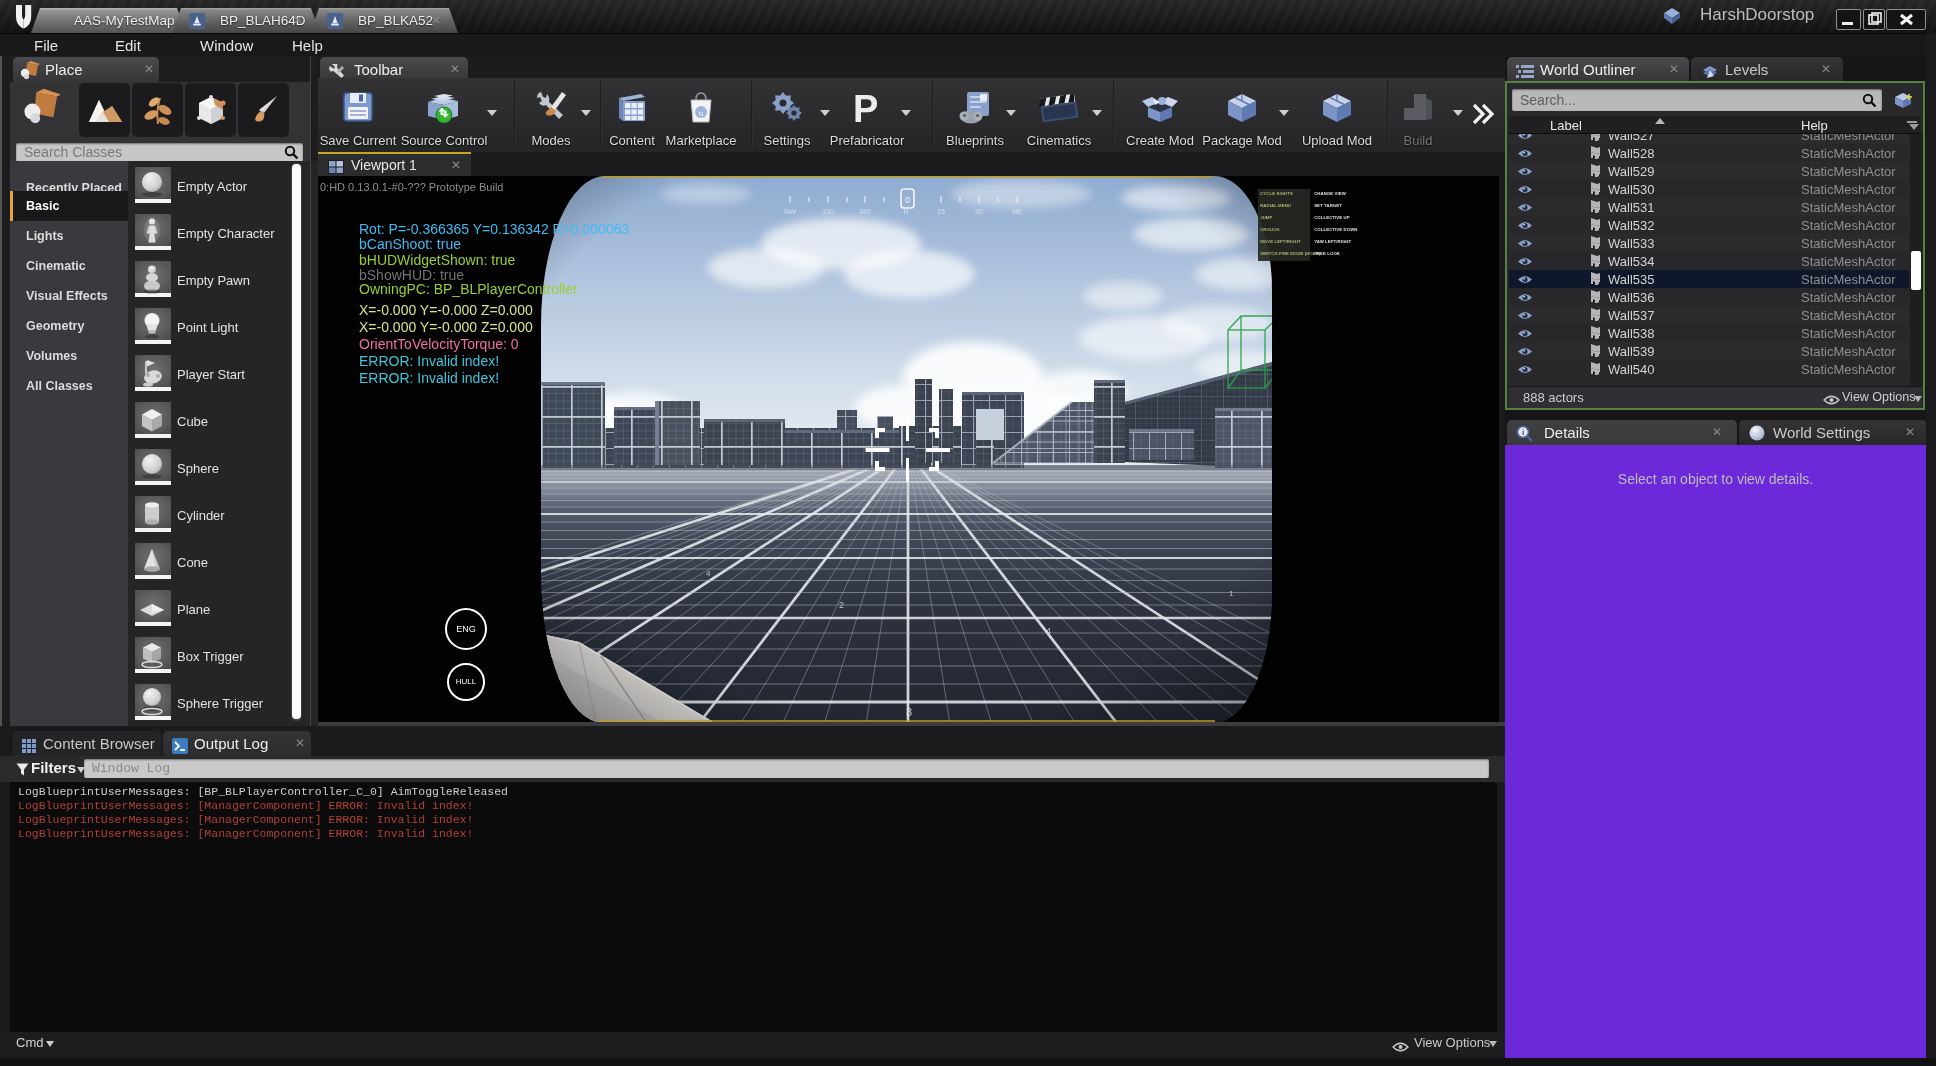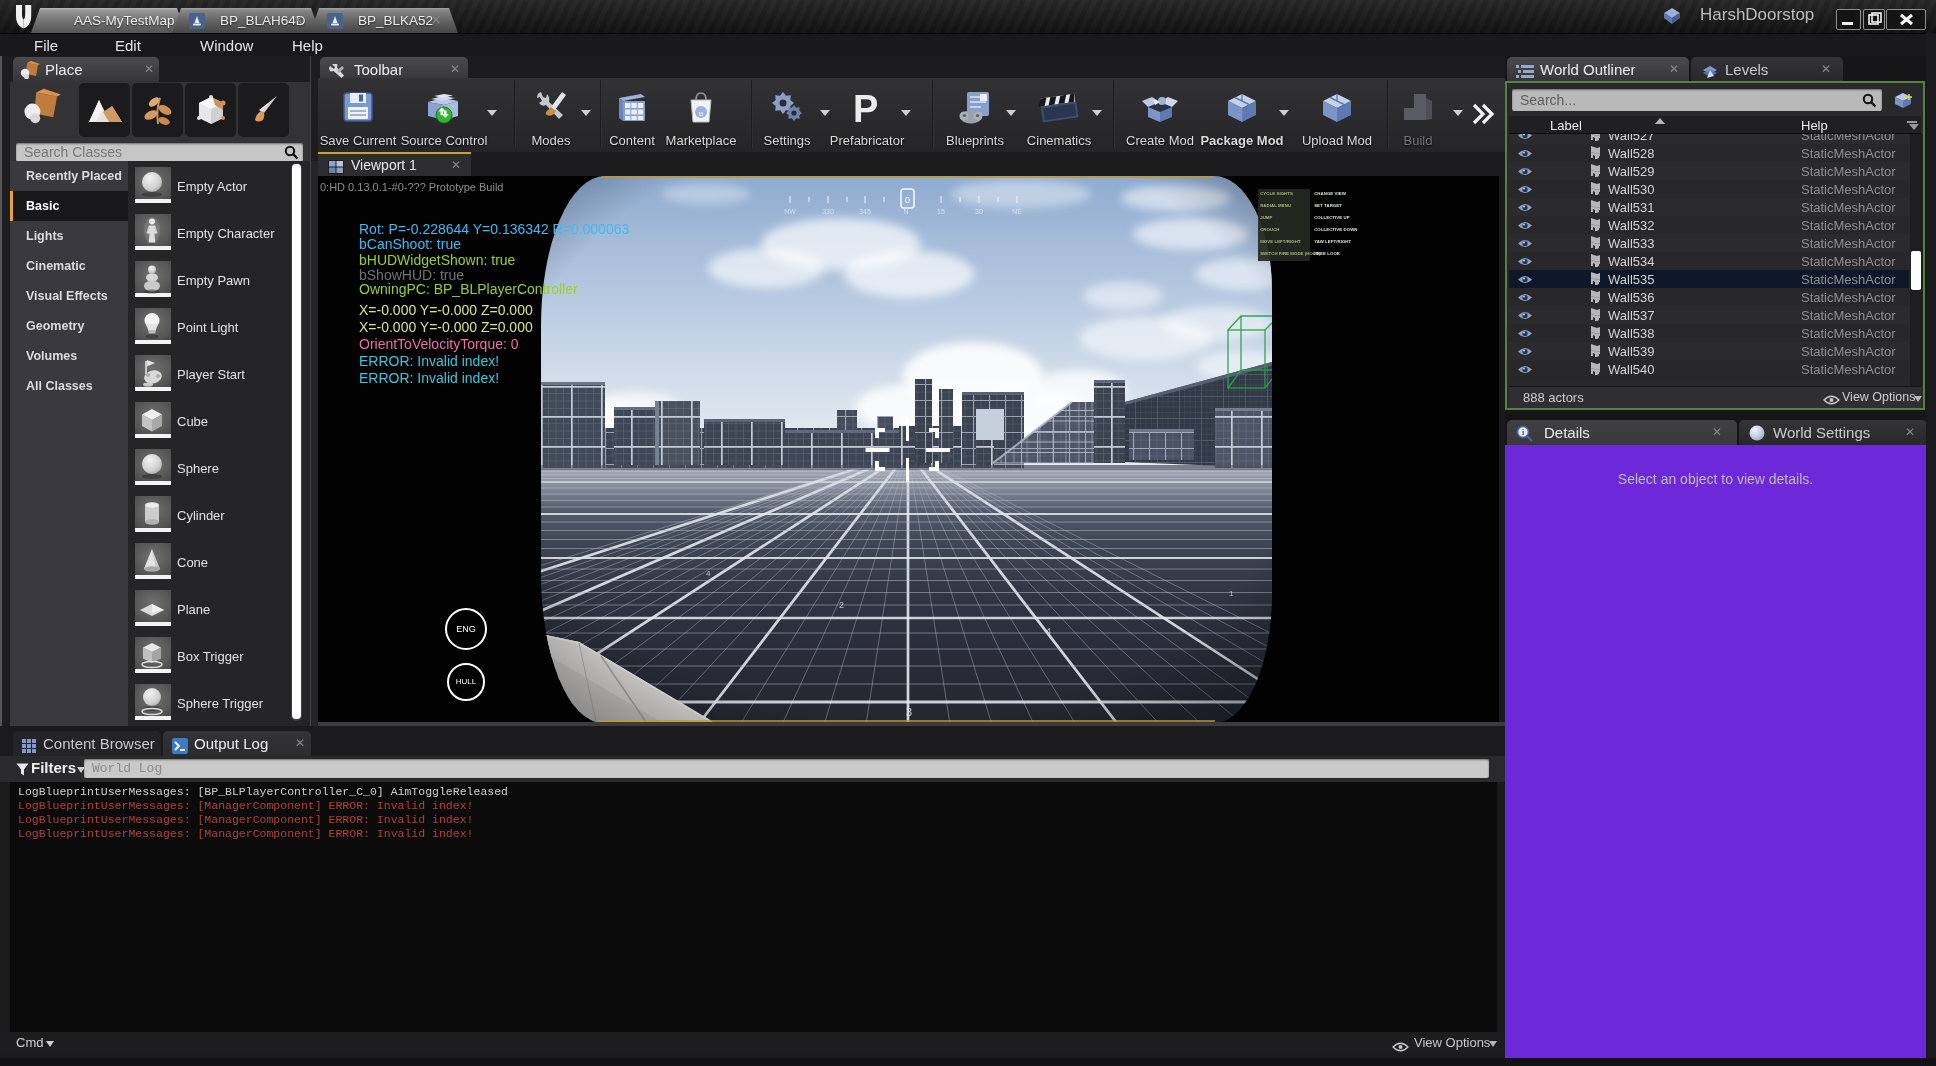--- a/index.html
+++ b/index.html
@@ -135,21 +135,21 @@
             <path d="M33 6 L18 22 L15 20 Z" fill="#efecea"></path>
 <path d="M33 6 L20 23 L17 21 Z" fill="#d8d4d0"></path>
 <path d="M17 21 Q12 24 11 30 Q14 33 19 30 Q21 25 20 23 Z" fill="#d79a5f"></path>
           </svg></div>
       </div>
       <div class="srch" style="left:16px;top:87px;width:287px;height:19px;font-size:14px;line-height:19px;padding-left:8px;">Search Classes<span class="abs" style="right:4px;top:2px;"><svg width="15" height="15" viewBox="0 0 15 15" style="" xmlns="http://www.w3.org/2000/svg">
             <circle cx="6" cy="6" r="4.2" fill="none" stroke="#111" stroke-width="2"></circle>
             <line x1="9.2" y1="9.2" x2="13.5" y2="13.5" stroke="#111" stroke-width="2.4"></line>
           </svg></span></div>
       <div class="abs" style="left:10px;top:105px;width:118px;height:565px;background:#3a3a3e;">
-        <div class="catrow" style="top:0px;">Recently Placed</div>
+        <div class="catrow" style="top:12px;">Recently Placed</div>
         <div class="catrow" style="top:30px;background:#18181b;color:#fff;">Basic</div>
         <div class="abs" style="left:0;top:30px;width:3px;height:30px;background:#e8a33d;"></div>
         <div class="catrow" style="top:60px;">Lights</div>
         <div class="catrow" style="top:90px;">Cinematic</div>
         <div class="catrow" style="top:120px;">Visual Effects</div>
         <div class="catrow" style="top:150px;">Geometry</div>
         <div class="catrow" style="top:180px;">Volumes</div>
         <div class="catrow" style="top:210px;">All Classes</div>
       </div>
       <div class="abs" style="left:128px;top:105px;width:190px;height:570px;background:#252528;">
@@ -556,21 +556,21 @@
               <polygon points="20,14 32,19 20,24 8,19" fill="#2c3244"></polygon>
 <polygon points="8,19 20,24 20,34 8,29" fill="#7d94c8"></polygon>
               <polygon points="32,19 20,24 20,34 32,29" fill="#5f7ab2"></polygon>
 <polygon points="8,19 2,13 12,9 20,14" fill="#b9c8e6"></polygon>
               <polygon points="32,19 38,13 28,9 20,14" fill="#cdd8ee"></polygon>
 <circle cx="22" cy="13" r="4" fill="#9db2da"></circle>
               <polygon points="13,11 20,14 15,17" fill="#e8edf6"></polygon>
             </svg></span>
           <span class="lb">Create Mod</span>
         </div>
-        <div class="tbtn" style="left:869px;width:110px;font-weight:bold;">
+        <div class="tbtn" style="left:869px;width:110px;">
           <span class="ic"><svg width="40" height="38" viewBox="0 0 40 38" style="" xmlns="http://www.w3.org/2000/svg">
               <polygon points="20,6 34,13 20,20 6,13" fill="#c5d2ea"></polygon>
 <polygon points="6,13 20,20 20,34 6,27" fill="#7d94c8"></polygon>
               <polygon points="34,13 20,20 20,34 34,27" fill="#5f7ab2"></polygon>
 <path d="M13 9.5 L27 16.5" stroke="#5f7ab2" stroke-width="1.4"></path>
               <path d="M20 6 L20 13" stroke="#5f7ab2" stroke-width="1.4"></path>
             </svg></span>
           <span class="lb">Package Mod</span>
         </div>
         <div class="dd" style="left:961px;top:32px;"></div>
@@ -873,21 +873,21 @@
 <polygon points="0,458 38,466 171,546 120,546 0,475" fill="#dcd9d6"></polygon>
 <path d="M0 459 L38 467 L171 546" stroke="#eae8e6" stroke-width="2" fill="none"></path>
 <path d="M60 480 L105 546" stroke="#a8a5a2" stroke-width="1.5" fill="none"></path>
 <path d="M38 467 L55 546" stroke="#b5b2af" stroke-width="1" fill="none"></path>
 <rect x="0" y="0" width="731" height="546" fill="url(#vig)"></rect>
 <line x1="60" y1="1" x2="672" y2="1" stroke="#bf9a28" stroke-width="1.6"></line>
 <line x1="58" y1="545" x2="674" y2="545" stroke="#bf9a28" stroke-width="1.6"></line>
 </svg>
         </div>
   <div style="position:absolute;left:2px;top:5px;font-size:11px;color:#8e8e8e;">0:HD 0.13.0.1-#0-??? Prototype Build</div>
-  <div style="position:absolute;left:41px;top:45px;color:#3fbcf4;font-size:14px;white-space:nowrap;">Rot: P=-0.228644 Y=0.136342 R=0.000063</div>
+  <div style="position:absolute;left:41px;top:45px;color:#3fbcf4;font-size:14px;white-space:nowrap;">Rot: P=-0.366365 Y=0.136342 R=0.000063</div>
         <div style="position:absolute;left:41px;top:60px;color:#3fbcf4;font-size:14px;white-space:nowrap;">bCanShoot: true</div>
         <div style="position:absolute;left:41px;top:76px;color:#9bcf2f;font-size:14px;white-space:nowrap;">bHUDWidgetShown: true</div>
         <div style="position:absolute;left:41px;top:91px;color:#737373;font-size:14px;white-space:nowrap;">bShowHUD: true</div>
         <div style="position:absolute;left:41px;top:105px;color:#9bcf2f;font-size:14px;white-space:nowrap;">OwningPC: BP_BLPlayerController</div>
         <div style="position:absolute;left:41px;top:126px;color:#d6e58a;font-size:14px;white-space:nowrap;">X=-0.000 Y=-0.000 Z=0.000</div>
         <div style="position:absolute;left:41px;top:143px;color:#d6e58a;font-size:14px;white-space:nowrap;">X=-0.000 Y=-0.000 Z=0.000</div>
         <div style="position:absolute;left:41px;top:160px;color:#ef6ea8;font-size:14px;white-space:nowrap;">OrientToVelocityTorque: 0</div>
         <div style="position:absolute;left:41px;top:177px;color:#3ec6dc;font-size:14px;white-space:nowrap;">ERROR: Invalid index!</div>
         <div style="position:absolute;left:41px;top:194px;color:#3ec6dc;font-size:14px;white-space:nowrap;">ERROR: Invalid index!</div>
   <div style="position:absolute;left:127px;top:432px;width:42px;height:42px;border:2px solid #fff;border-radius:50%;box-sizing:border-box;text-align:center;line-height:38px;font-size:9px;color:#fff;">ENG</div>
@@ -1276,21 +1276,21 @@
           </svg></span>
         <span class="abs" style="left:31px;">Output Log</span>
         <span class="x abs" style="left:132px;">✕</span>
       </div>
       <div class="abs" style="left:0;top:30px;width:1505px;height:26px;background:#2a2a2d;">
         <span class="abs" style="left:16px;top:6px;"><svg width="13" height="13" viewBox="0 0 13 13" style="" xmlns="http://www.w3.org/2000/svg">
             <path d="M0.5 0.5 h12 l-4.5 6 v6 l-3-2 v-4 Z" fill="#e8e8e8"></path>
           </svg></span>
         <span class="abs" style="left:31px;top:3px;font-size:15px;font-weight:bold;color:#f0f0f0;">Filters</span>
         <div class="dd" style="left:77px;top:11px;border-left-width:4px;border-right-width:4px;"></div>
-        <div class="srch mono" style="left:84px;top:3px;width:1405px;height:19px;font-size:13px;line-height:19px;padding-left:8px;background:#c9c9c9;color:#8a8a8a;">World Log</div>
+        <div class="srch mono" style="left:84px;top:3px;width:1405px;height:19px;font-size:13px;line-height:19px;padding-left:8px;background:#c9c9c9;color:#8a8a8a;">Window Log</div>
       </div>
       <div class="abs mono" style="left:10px;top:56px;width:1487px;height:250px;background:#0b0b0c;font-size:11.5px;">
         <div style="position:absolute;left:8px;top:3px;color:#cccccc;white-space:pre;">LogBlueprintUserMessages: [BP_BLPlayerController_C_0] AimToggleReleased</div>
         <div style="position:absolute;left:8px;top:17px;color:#b04038;white-space:pre;">LogBlueprintUserMessages: [ManagerComponent] ERROR: Invalid index!</div>
         <div style="position:absolute;left:8px;top:31px;color:#b04038;white-space:pre;">LogBlueprintUserMessages: [ManagerComponent] ERROR: Invalid index!</div>
         <div style="position:absolute;left:8px;top:45px;color:#b04038;white-space:pre;">LogBlueprintUserMessages: [ManagerComponent] ERROR: Invalid index!</div>
       </div>
       <div class="abs" style="left:0;top:306px;width:1505px;height:22px;background:#1d1d20;">
         <span class="abs" style="left:16px;top:3px;font-size:13px;color:#d2d2d2;">Cmd</span>
         <div class="dd" style="left:46px;top:9px;border-left-width:4px;border-right-width:4px;"></div>

